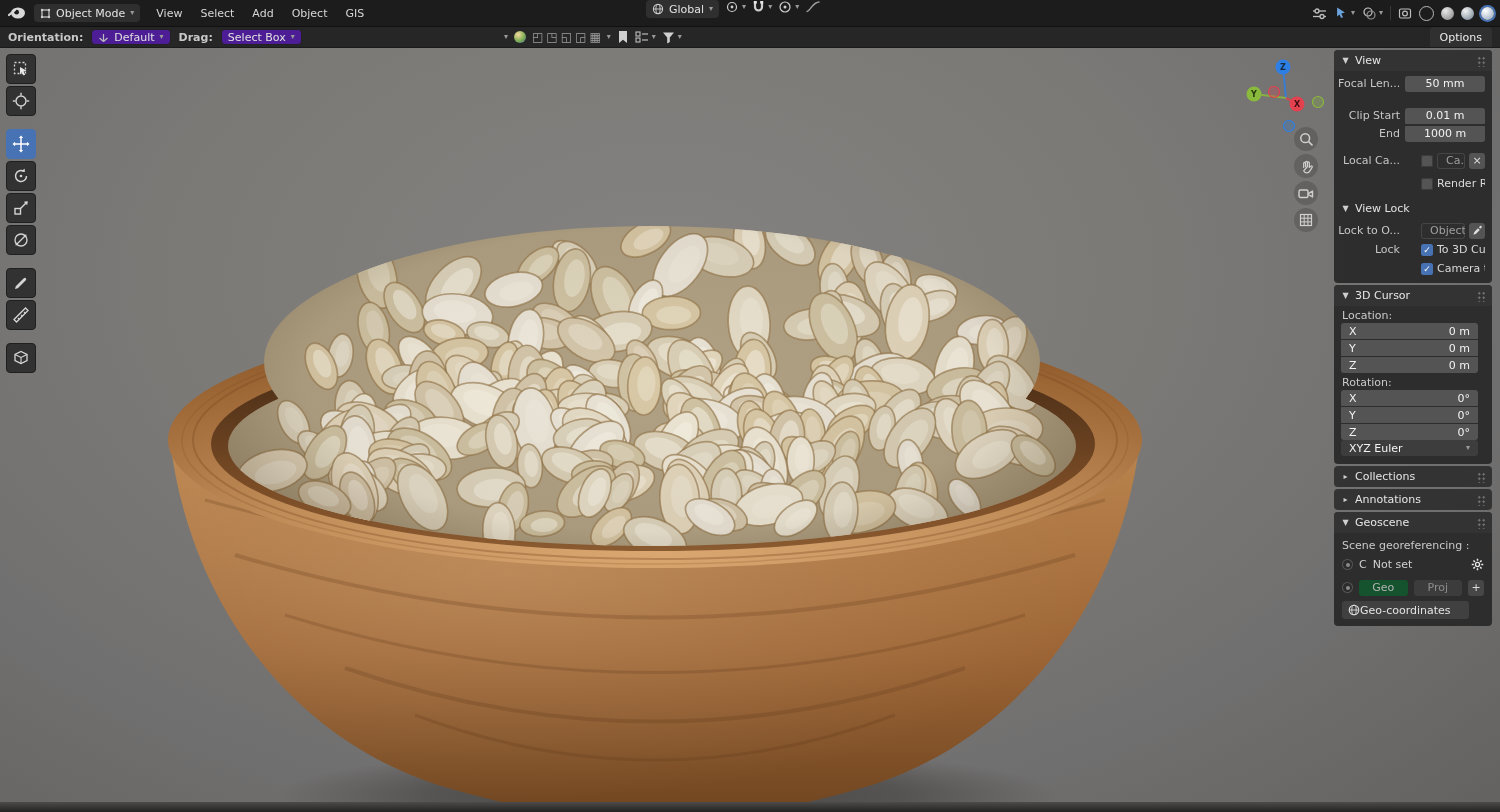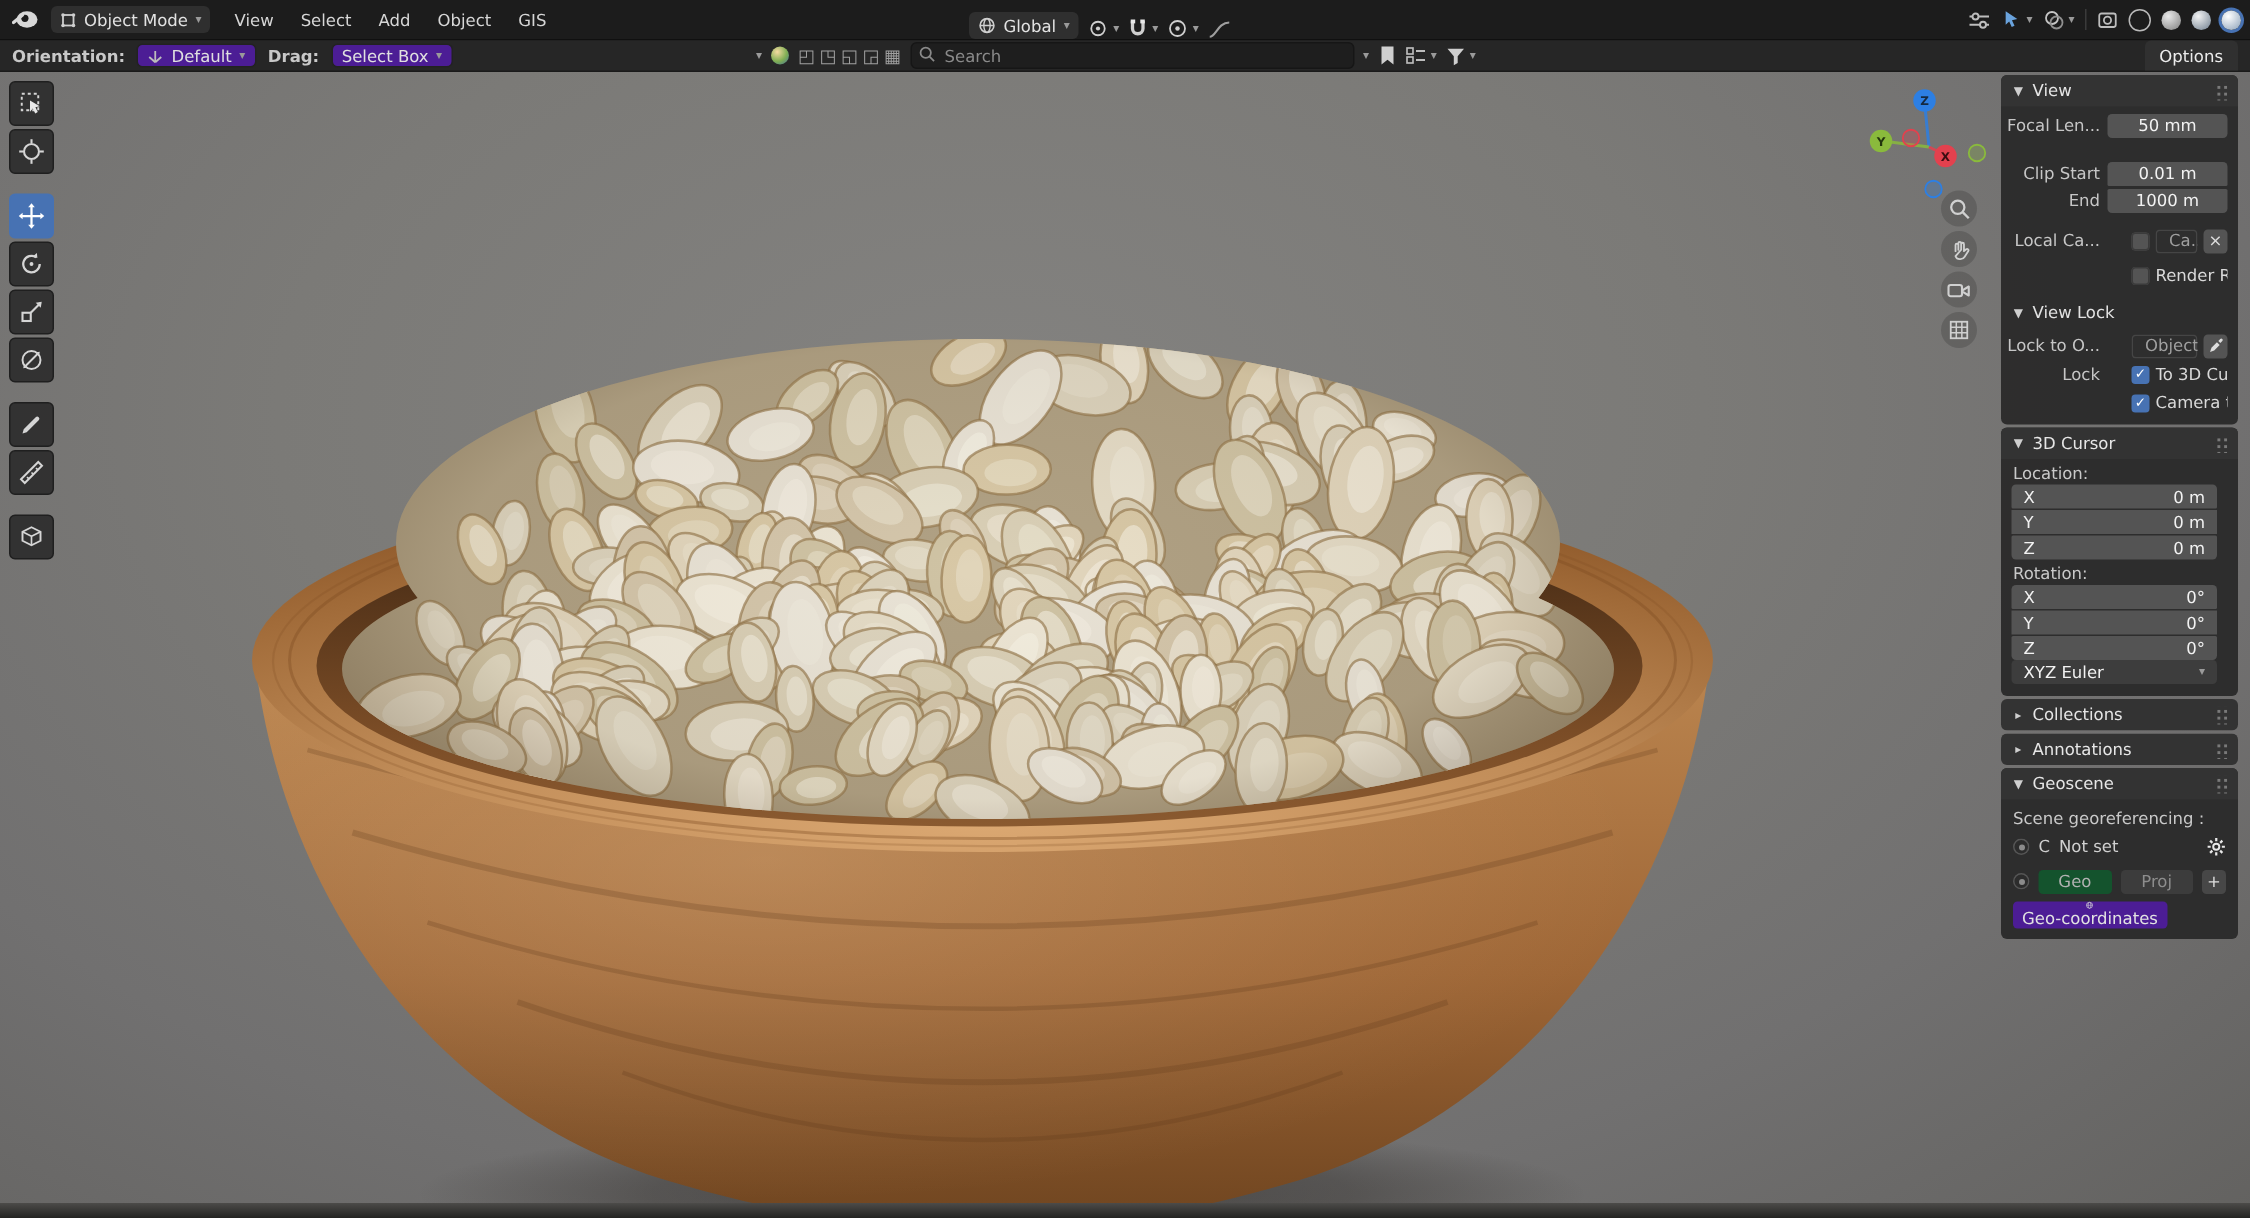--- a/index.html
+++ b/index.html
@@ -4,21 +4,21 @@
 <style>
   html,body{margin:0;padding:0;width:1500px;height:812px;overflow:hidden;
     font-family:"DejaVu Sans","Liberation Sans",sans-serif;font-size:11px;color:#d9d9d9;
     background:#6f6e6b;position:relative;}
   button{font-family:inherit;font-size:inherit;color:inherit;background:none;border:none;padding:0;cursor:default;}
   svg{display:block;}
 
   
   .topbar{position:absolute;top:0;left:0;right:0;height:26px;background:#1c1c1c;border-bottom:1px solid #101010;z-index:40;}
   .tb-left{position:absolute;left:8px;top:0;height:26px;display:flex;align-items:center;gap:8px;}
-  .tb-center{position:absolute;left:646px;top:0;height:26px;display:flex;align-items:flex-end;gap:6px;}
+  .tb-center{position:absolute;left:646px;top:0;height:26px;display:flex;align-items:flex-start;gap:6px;}
   .tb-right{position:absolute;right:6px;top:0;height:26px;display:flex;align-items:center;gap:7px;}
   .pill{display:flex;align-items:center;gap:5px;background:#2f2f2f;border-radius:4px;height:18px;padding:0 6px;color:#e2e2e2;}
   .menus{display:flex;align-items:center;gap:2px;}
   .menus button{padding:3px 8px;color:#d6d6d6;}
   .caret{font-size:8px;color:#9a9a9a;line-height:1;}
   .sep{width:1px;height:14px;background:#3a3a3a;}
   .shadeball{width:13px;height:13px;border-radius:50%;}
   .sb-wire{border:1.4px solid #b9b9b9;background:transparent;}
   .sb-solid{background:radial-gradient(circle at 35% 30%,#e8e8e8,#7f7f7f);}
   .sb-mat{background:radial-gradient(circle at 35% 30%,#f2f2f2,#6e7e8e);}
@@ -67,21 +67,21 @@
   .plabel{padding:3px 16px 1px 8px;color:#c9c9c9;}
   .fullrow{padding:0 14px 0 7px;}
   .fullfld{display:flex;justify-content:space-between;padding:0 8px;}
   .drop{background:#3d3d3d;justify-content:space-between;padding:0 8px;}
   .georow{display:flex;align-items:center;gap:6px;padding:2px 8px;min-height:19px;}
   .radio{width:11px;height:11px;border-radius:50%;background:#2c2c2c;box-shadow:inset 0 0 0 1px #555;position:relative;flex:0 0 auto;}
   .radio:after{content:"";position:absolute;left:3.5px;top:3.5px;width:4px;height:4px;border-radius:50%;background:#8b8b8b;}
   .gbtn{height:16px;flex:1;background:#14532d;border-radius:3px;color:#b2b2b2;display:flex;align-items:center;justify-content:center;}
   .gbtn.dim2{background:#3c3c3c;color:#8d8d8d;}
   .plusbtn{width:16px;height:16px;background:#474747;border-radius:3px;color:#ddd;display:flex;align-items:center;justify-content:center;flex:0 0 auto;}
-  .coordbtn{margin:2px 8px 7px 8px;height:18px;background:#4c1d95;border-radius:3px;display:flex;align-items:center;color:#e2e2e2;padding:0 6px;flex-direction:column;}
+  .coordbtn{margin:2px 8px 7px 8px;height:18px;background:#404040;border-radius:3px;display:flex;align-items:center;color:#e2e2e2;padding:0 6px;}
   .coordbtn .ct{flex:1;text-align:center;}
   .notset{color:#d0d0d0;}
   .clabel{color:#cfcfcf;}
 
   
   .vp{position:absolute;top:48px;left:0;right:0;bottom:0;z-index:1;
     background:radial-gradient(ellipse at 44% 30%,#838280 0%,#7b7a77 40%,#717070 70%,#636260 100%);}
   .floorline{position:absolute;left:0;right:0;bottom:0;height:10px;background:linear-gradient(#4c4b49,#232321);z-index:2;}
   .scene{position:absolute;left:0;top:-48px;z-index:1;}
 
@@ -1248,27 +1248,20 @@
   <div class="hdr-center">
     <span class="caret">▾</span>
     <span style="width:12px;height:12px;border-radius:50%;background:radial-gradient(circle at 35% 30%,#f5d9a0,#7fae53 55%,#3f6f9e);"></span>
     <span class="modeicons">
         <span>◰</span>
         <span>◳</span>
         <span>◱</span>
         <span>◲</span>
         <span>▦</span>
       </span>
-    <span class="searchwrap">
-      <svg class="mag" width="12" height="12" viewBox="0 0 14 14">
-          <circle cx="6" cy="6" r="4" fill="none" stroke="#8a8a8a" stroke-width="1.4"></circle>
-          <line x1="9" y1="9" x2="12.5" y2="12.5" stroke="#8a8a8a" stroke-width="1.4"></line>
-        </svg>
-      <input class="search" placeholder="Search" style="">
-    </span>
     <span class="caret">▾</span>
     <span>
       <svg width="12" height="14" viewBox="0 0 12 14">
           <path d="M2 1 h8 v12 l-4 -3.2 -4 3.2 z" fill="#cfcfcf"></path>
         </svg>
     </span>
     <button style="display:flex;align-items:center;gap:3px;">
       <svg width="14" height="12" viewBox="0 0 14 12">
           <rect x="1" y="1" width="4" height="4" fill="none" stroke="#bdbdbd" stroke-width="1.1"></rect>
           <line x1="7" y1="3" x2="13" y2="3" stroke="#bdbdbd" stroke-width="1.2"></line>

